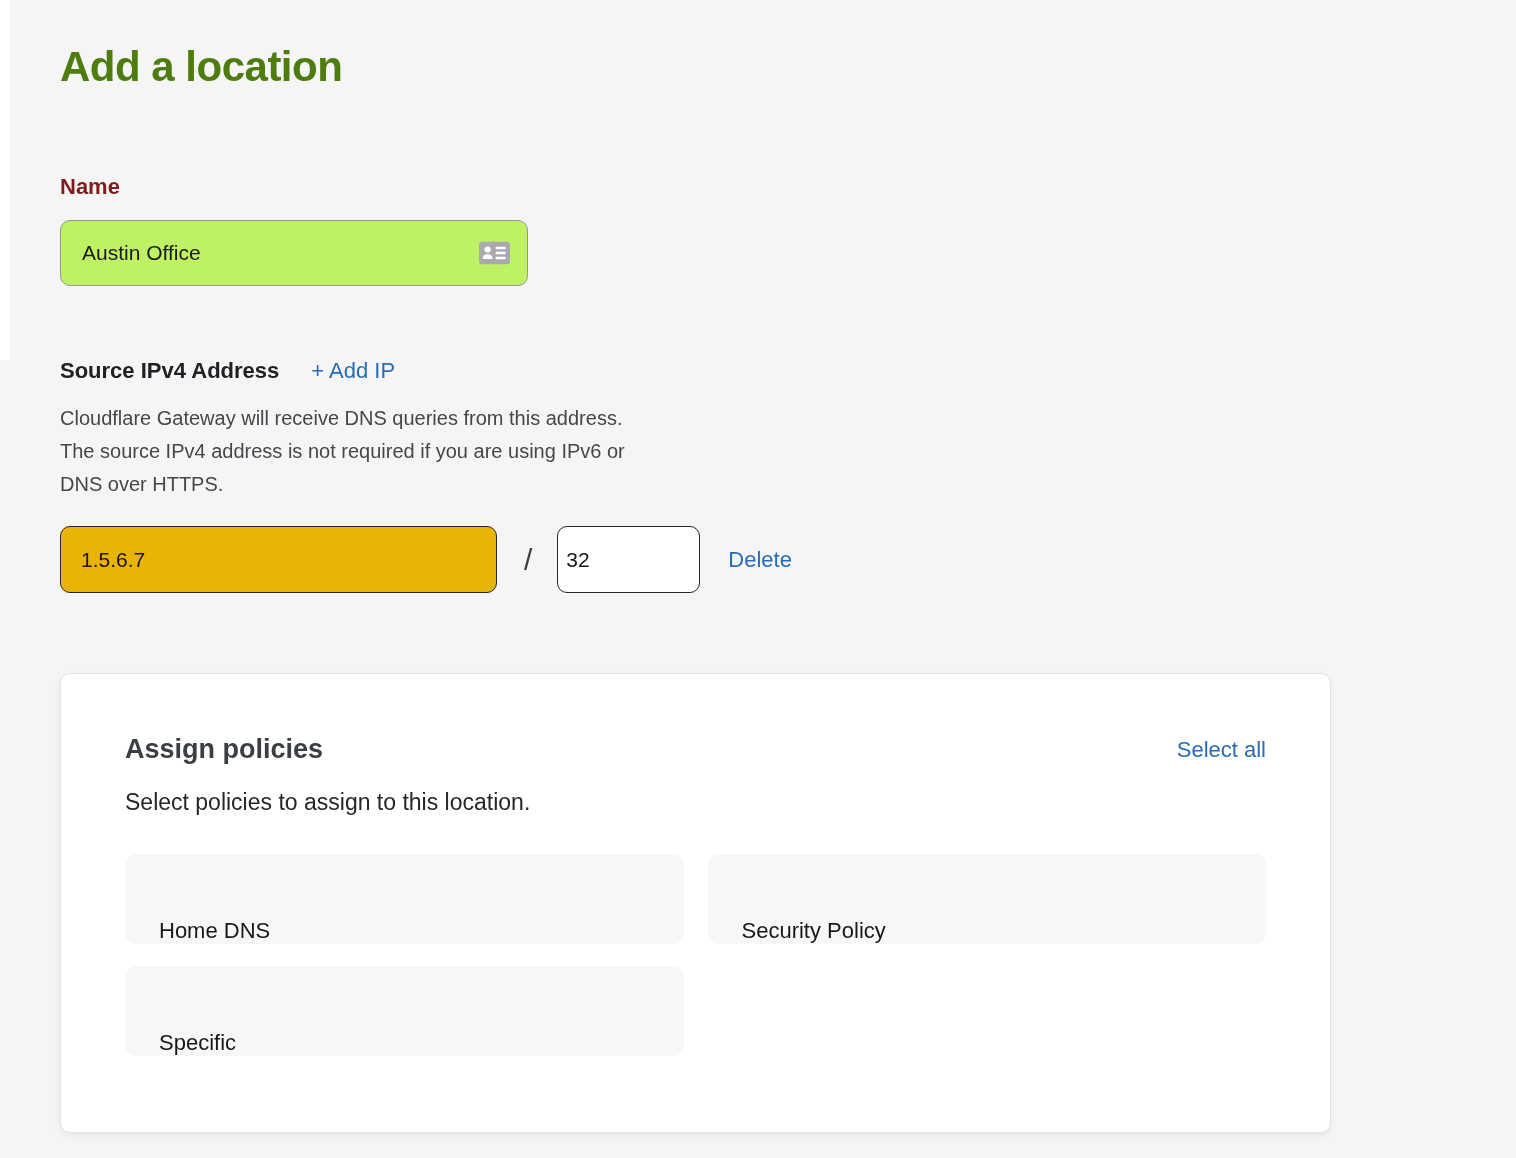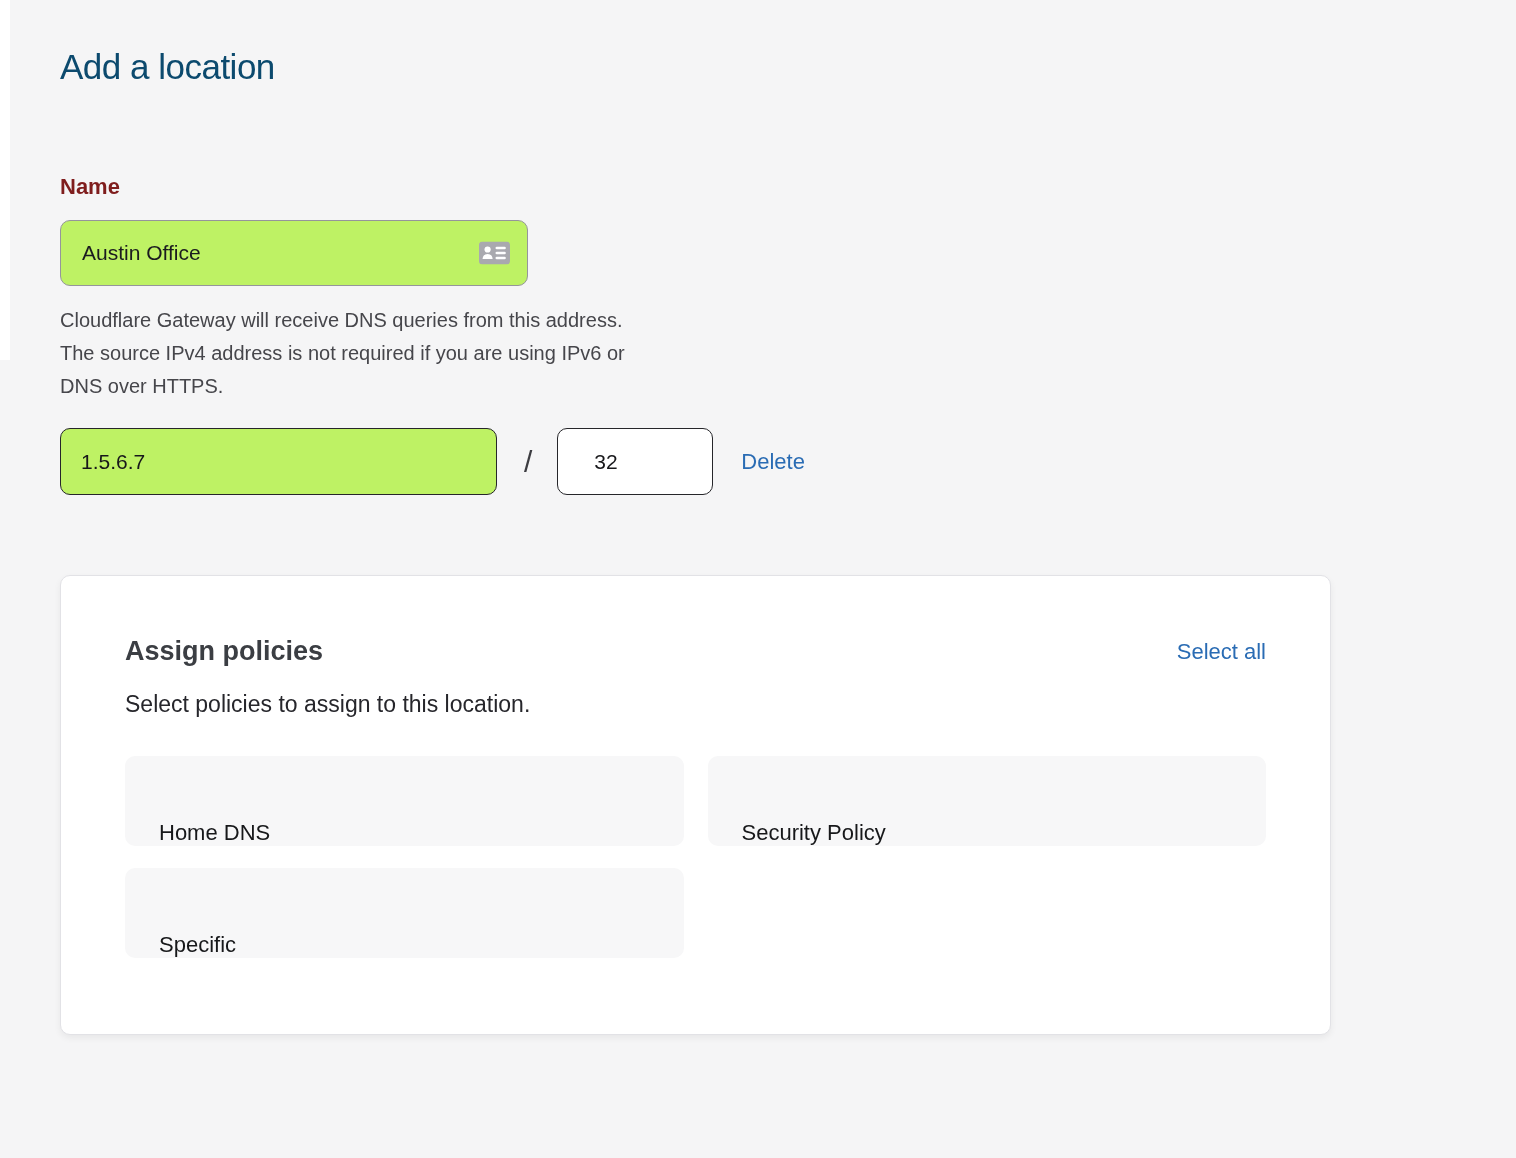--- a/index.html
+++ b/index.html
@@ -7,22 +7,22 @@
     width: 1516px; height: 1158px;
     background: #f5f5f6;
     font-family: "Liberation Sans", "DejaVu Sans", sans-serif;
     color: #1b1b1f;
     overflow: hidden;
   }
   .page { position: relative; width: 1516px; height: 1158px; padding: 40px 0 0 60px; }
   .edge-highlight { position: absolute; left: 0; top: 0; width: 10px; height: 360px; background: #ffffff; }
 
   h1.page-title {
-    font-size: 35px; font-weight: 400; letter-spacing: -0.5px;
-    color: #0c4a6e; line-height: 54px;
+    font-size: 42px; font-weight: 700; letter-spacing: -0.5px;
+    color: #4d7c0f; line-height: 54px;
   }
 
   .field-label { margin-top: 80px; font-size: 22px; font-weight: 700; color: #7f1d1d; }
 
   .name-input-wrap { position: relative; margin-top: 20px; width: 468px; height: 66px; }
   .name-input {
     width: 100%; height: 100%;
     border: 1px solid #95959b; border-radius: 10px;
     background: #bef264; font-family: inherit;
     font-size: 21px; color: #1b1b1f;
@@ -31,32 +31,32 @@
   .autofill-icon { position: absolute; right: 18px; top: 50%; transform: translateY(-50%); line-height: 0; }
 
   .src-header { margin-top: 72px; display: flex; align-items: baseline; gap: 32px; }
   .src-label { font-size: 22px; font-weight: 700; color: #202125; }
   .link { color: #2a6cb4; font-size: 22px; text-decoration: none; cursor: pointer; }
   .src-desc { margin-top: 18px; width: 578px; font-size: 20px; line-height: 33px; color: #46464b; }
 
   .ip-row { margin-top: 25px; display: flex; align-items: center; }
   .ip-input {
     width: 437px; height: 67px;
-    background: #bef264;
+    background: #eab308;
     border: 1.5px solid #26262a; border-radius: 10px;
     font-family: inherit; font-size: 21px; color: #17171a;
     padding: 0 20px; outline: none;
   }
   .slash { margin: 0 25px 0 27px; font-size: 30px; color: #3c3c41; }
   .prefix-input {
-    width: 156px; height: 67px;
+    width: 143px; height: 67px;
     background: #ffffff;
     border: 1.5px solid #26262a; border-radius: 10px;
     font-family: inherit; font-size: 21px; color: #17171a;
-    padding: 0 36px; outline: none;
+    padding: 0 8px; outline: none;
   }
   .delete-link { margin-left: 28px; }
 
   .policies-card {
     margin-top: 80px; width: 1271px;
     background: #ffffff;
     border: 1px solid #e2e2e6; border-radius: 10px;
     box-shadow: 0 3px 7px rgba(0,0,0,0.06);
     padding: 60px 64px 76px 64px;
   }
@@ -90,20 +90,24 @@
         <rect x="0" y="0" width="31" height="23" rx="3.5" fill="#a9a9af"></rect>
         <circle cx="8.6" cy="8" r="3.1" fill="#ffffff"></circle>
         <path d="M3.6 17.6 c0-3.3 2.3-5.1 5-5.1 s5 1.8 5 5.1 z" fill="#ffffff"></path>
         <rect x="16.5" y="5.2" width="10.3" height="2.6" rx="1.3" fill="#ffffff"></rect>
         <rect x="16.5" y="10.2" width="10.3" height="2.6" rx="1.3" fill="#ffffff"></rect>
         <rect x="16.5" y="15.2" width="10.3" height="2.6" rx="1.3" fill="#ffffff"></rect>
       </svg>
     </span>
   </div>
 
+  <div class="src-header">
+    <span class="src-label">Source IPv4 Address</span>
+    <a class="link" href="#">+ Add IP</a>
+  </div>
   <p class="src-desc">Cloudflare Gateway will receive DNS queries from this address. The source IPv4 address is not required if you are using IPv6 or DNS over HTTPS.</p>
 
   <div class="ip-row">
     <input class="ip-input" type="text" value="1.5.6.7" style="">
     <span class="slash">/</span>
     <input class="prefix-input" type="text" value="32" style="">
     <a class="link delete-link" href="#">Delete</a>
   </div>
 
   <div class="policies-card">

